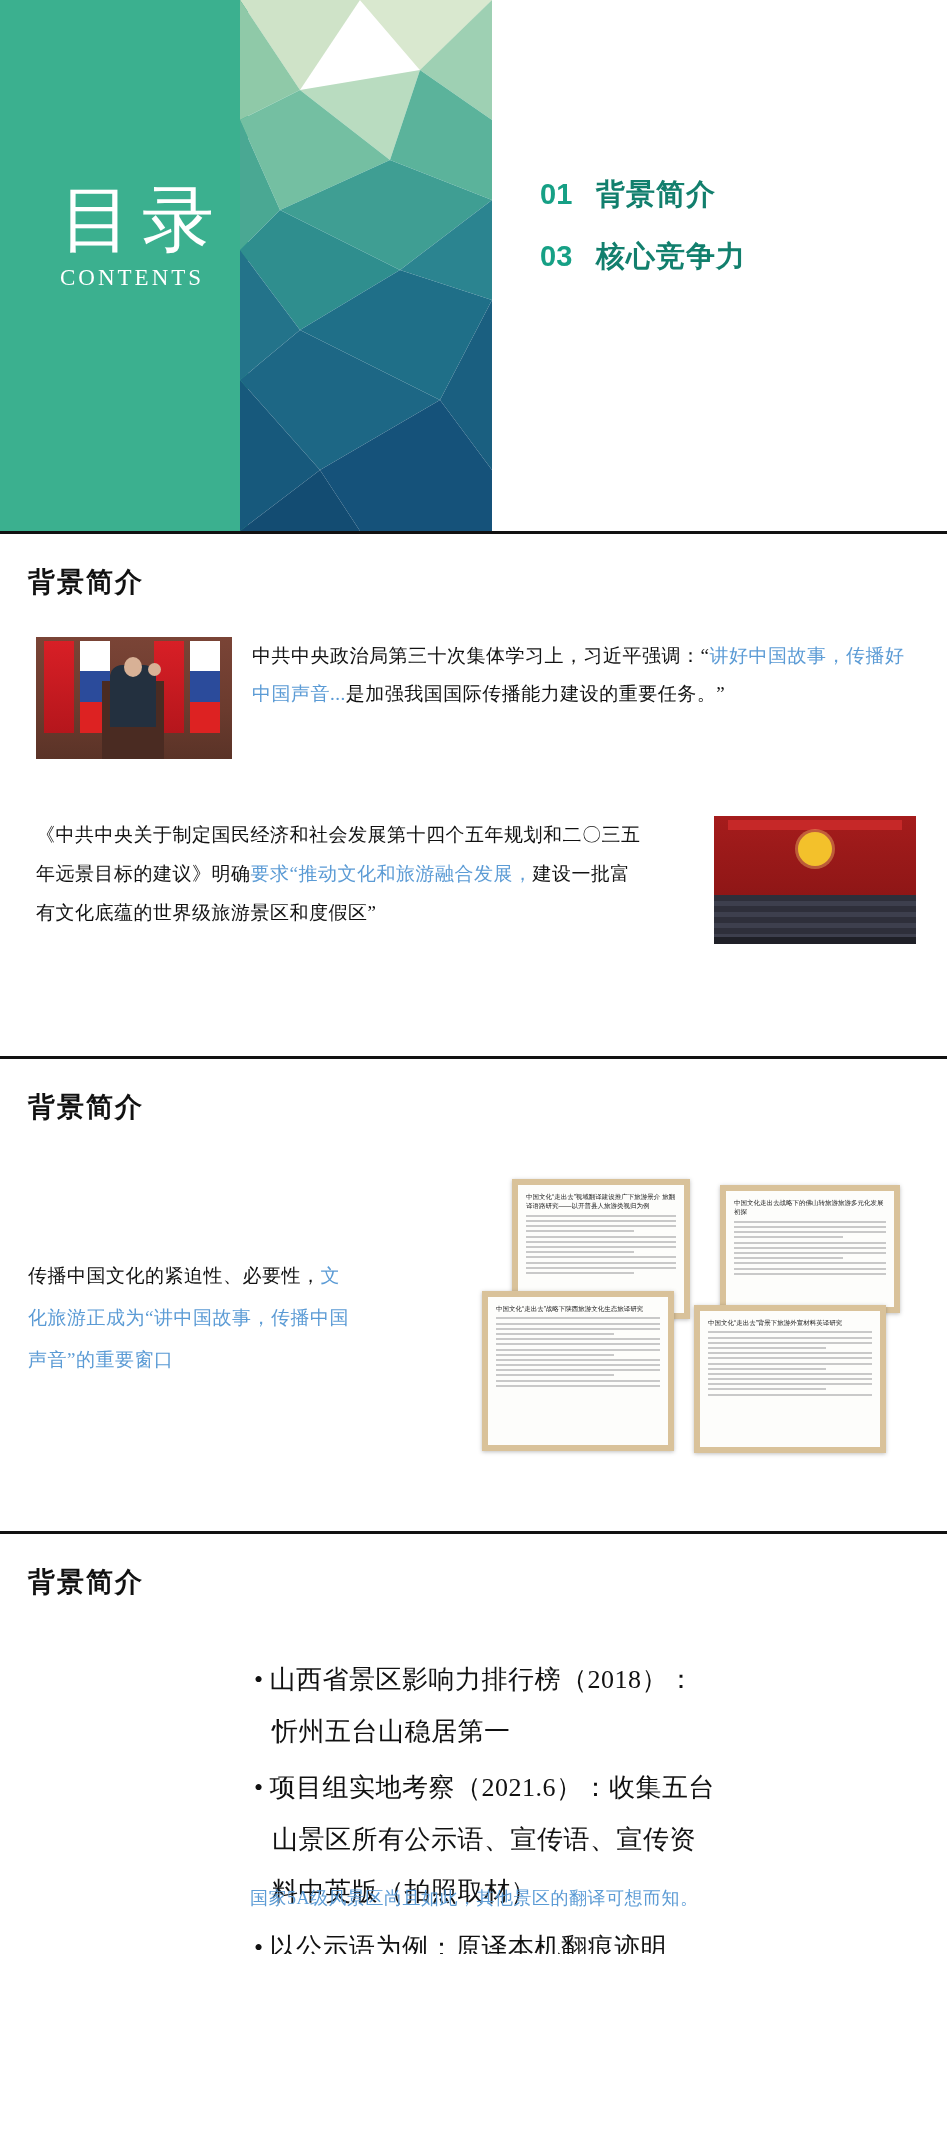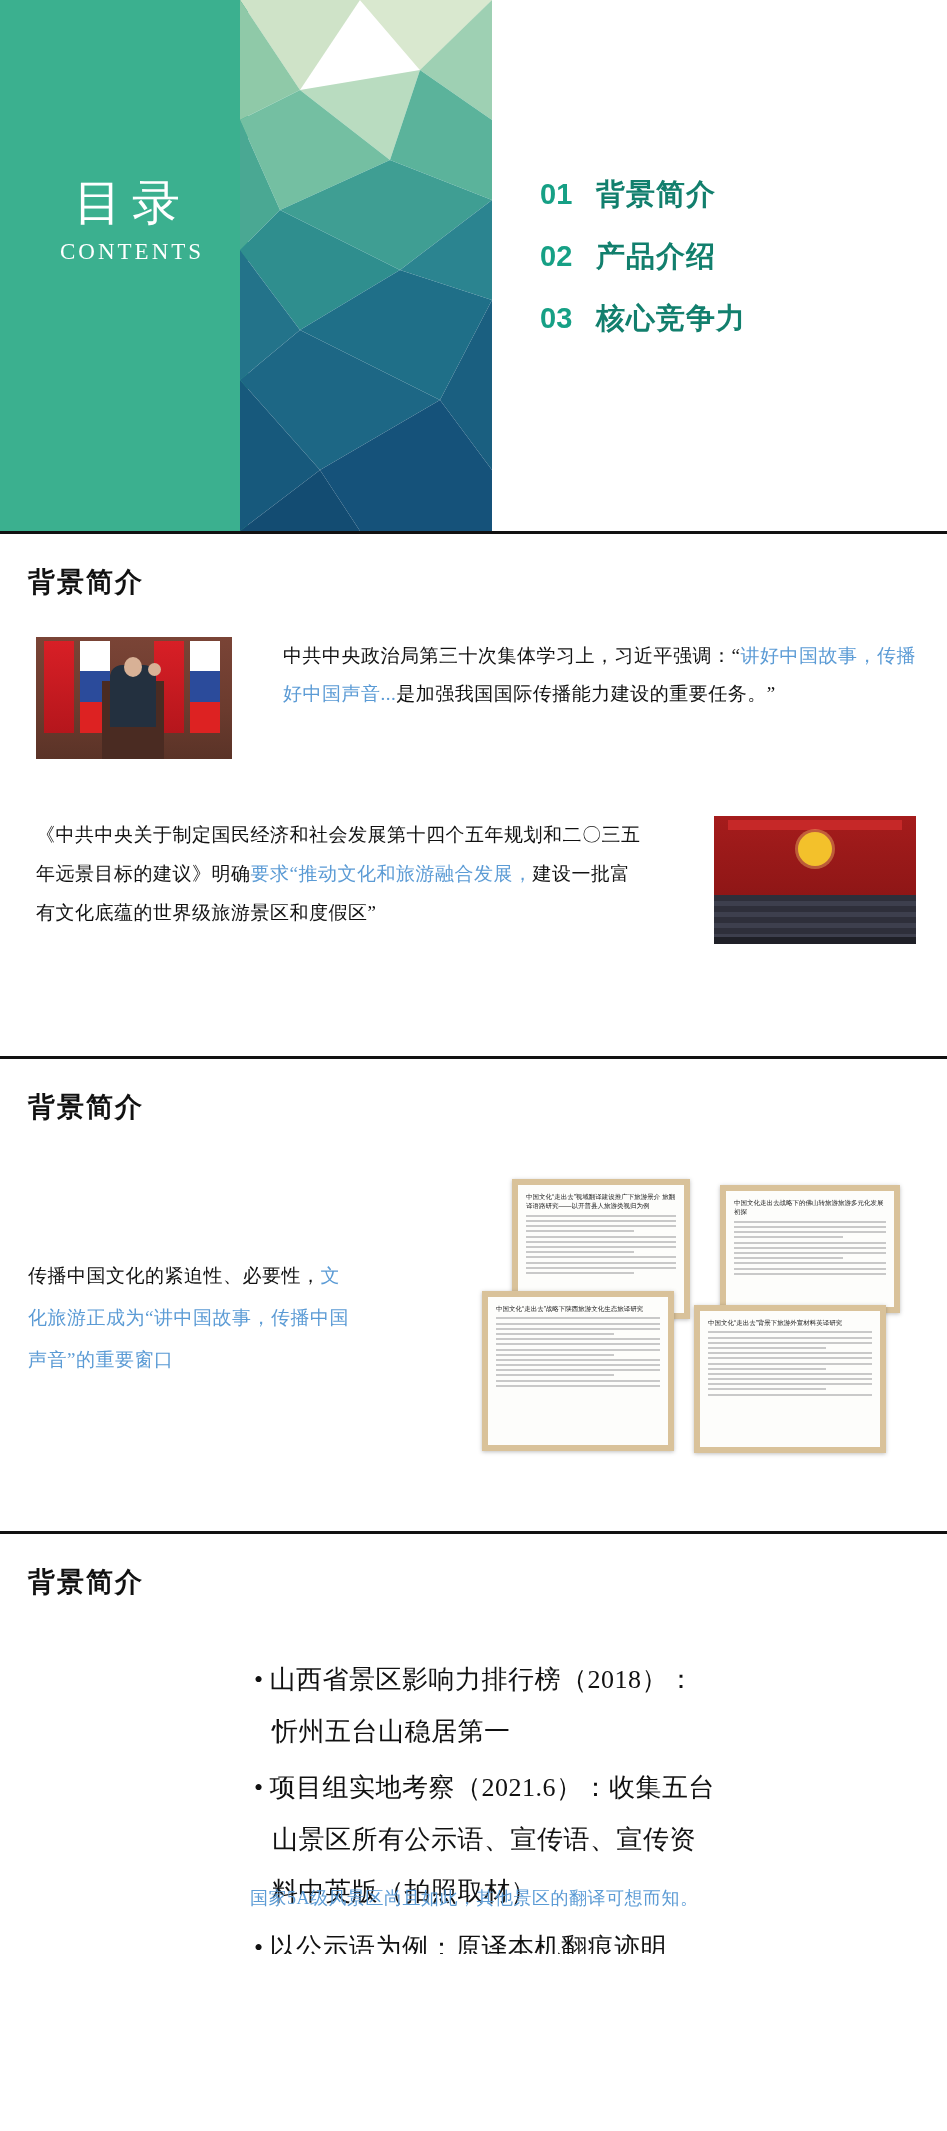--- a/index.html
+++ b/index.html
@@ -38,26 +38,25 @@
     width: 252px; height: 531px;
   }
   .cover-title {
     position: absolute;
     left: 60px;
     top: 180px;
     color: #ffffff;
     z-index: 5;
   }
   .cover-title .cn {
-    font-size: 48px;
+    font-size: 72px;
     letter-spacing: 10px;
-    font-family: Liberation Mono, monospace;
+    font-family: Liberation Sans, sans-serif;
     font-weight: normal;
     line-height: 1.1;
-    text-align: center;
   }
   .cover-title .en {
     font-size: 23px;
     letter-spacing: 3px;
     margin-top: 6px;
     font-family: "Liberation Serif", serif;
   }
   .toc {
     position: absolute;
     left: 540px;
@@ -103,21 +102,20 @@
   }
 
   
   .s2 { height: 525px; }
   .s2-row1 {
     position: absolute;
     left: 36px; top: 103px;
     width: 880px;
     display: flex;
     align-items: flex-start;
-    gap: 31px;
   }
   .photo-flags {
     width: 196px; height: 122px;
     flex: 0 0 196px;
     position: relative;
     overflow: hidden;
     background: #6d3a2e;
     border: 0;
   }
   .photo-flags .wall {
@@ -330,24 +328,20 @@
       <div class="cn">目录</div>
       <div class="en">CONTENTS</div>
     </div>
 
     <div class="toc">
       <div class="toc-row">
         <span class="toc-num">01</span>
         <span class="toc-label">背景简介</span>
       </div>
       <div class="toc-row">
-        <span class="toc-num">02</span>
-        <span class="toc-label">产品介绍</span>
-      </div>
-      <div class="toc-row">
         <span class="toc-num">03</span>
         <span class="toc-label">核心竞争力</span>
       </div>
     </div>
   </section>
 
   <section class="slide s2">
     <div class="slide-heading">背景简介</div>
 
     <div class="s2-row1">

